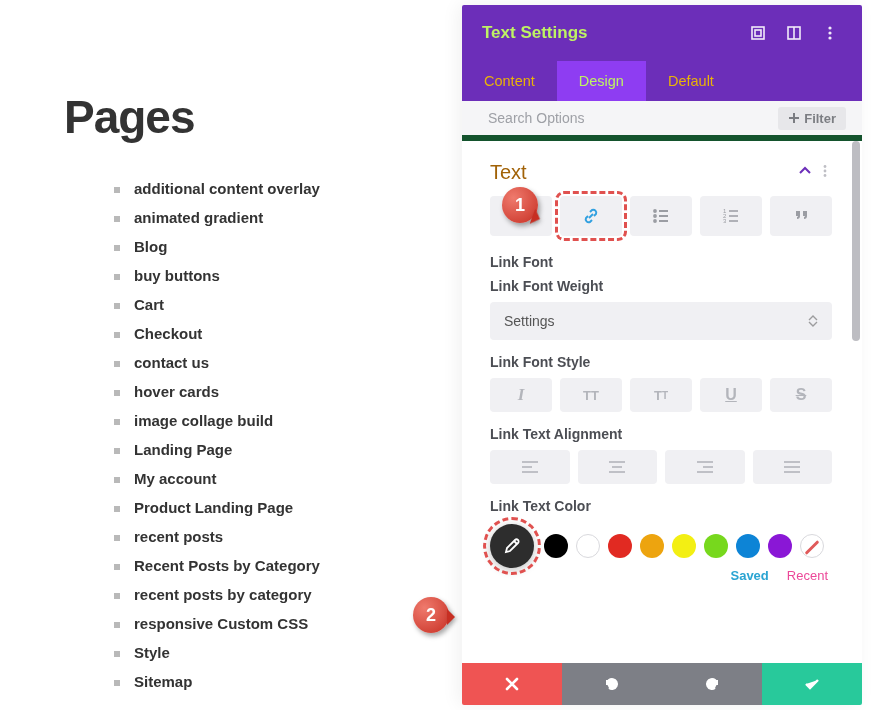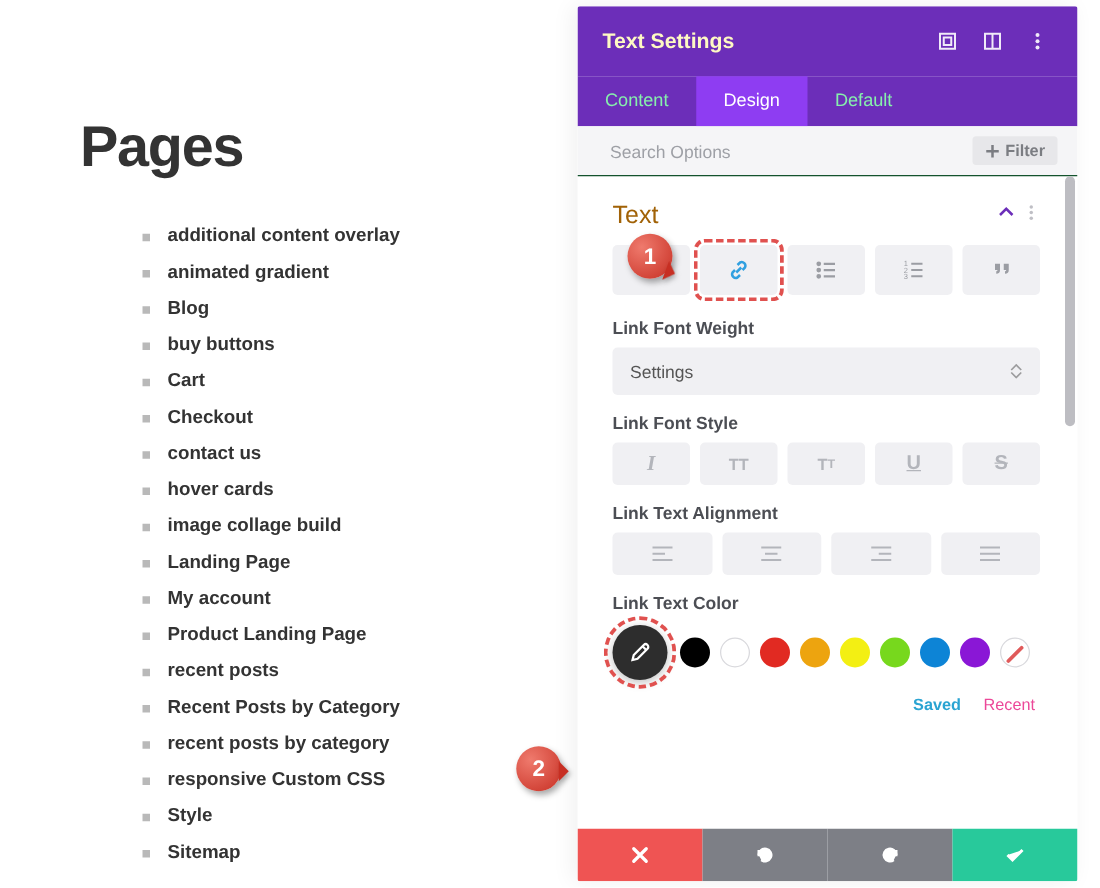--- a/index.html
+++ b/index.html
@@ -7,31 +7,31 @@
 
   
   .page-left { position: absolute; left: 64px; top: 90px; width: 380px; }
   .page-title { font-size: 46px; font-weight: 800; color: #333; letter-spacing: -1px; margin-bottom: 30px; }
   .pages-list { list-style: none; padding-left: 70px; }
   .pages-list li { position: relative; padding: 6px 0; font-weight: 700; font-size: 15px; color: #333; cursor: pointer; }
   .pages-list li::before { content: ""; position: absolute; left: -20px; top: 13px; width: 6px; height: 6px; background: #b9b9b9; }
 
   
   .panel { position: absolute; right: 18px; top: 5px; width: 400px; height: 700px; background: #fff; box-shadow: -4px 0 18px rgba(0,0,0,0.06); border-radius: 2px; display: flex; flex-direction: column; overflow: hidden; }
-  .panel-header { background: #6c2eb9; color: #fef9c3; height: 56px; display: flex; align-items: center; padding: 6px 20px; }
+  .panel-header { background: #6c2eb9; color: #bef264; height: 56px; display: flex; align-items: center; padding: 6px 20px; }
   .panel-header .title { font-size: 17px; font-weight: 600; flex: 1; }
   .panel-header .hicon { width: 24px; height: 24px; display: inline-flex; align-items: center; justify-content: center; margin-left: 12px; cursor: pointer; opacity: .9; }
   .panel-header svg { width: 16px; height: 16px; stroke: #fff; fill: none; stroke-width: 1.6; }
   .panel-header .dots svg { fill: #fff; stroke: none; }
 
   .tabs { background: #6c2eb9; display: flex; height: 40px; }
-  .tab { color: #86efac; font-size: 14.5px; font-weight: 500; padding: 0 22px; display: flex; align-items: center; cursor: pointer; }
-  .tab.active { background: #8e3df2; color: #ffffff; }
-
-  .search-row { display: flex; align-items: center; height: 40px; background: #f5f5f7; padding: 0 16px 0 26px; color: #9ea0a6; font-size: 14px; border-bottom: 1px solid #14532d; }
+  .tab { color: #eab308; font-size: 14.5px; font-weight: 500; padding: 0 22px; display: flex; align-items: center; cursor: pointer; }
+  .tab.active { background: #8e3df2; color: #bef264; }
+
+  .search-row { display: flex; align-items: center; height: 40px; background: #f5f5f7; padding: 0 16px 0 26px; color: #9ea0a6; font-size: 14px; border-bottom: 6px solid #14532d; }
   .search-row .sp { flex: 1; }
   .filter-btn { background: #e7e7ea; border-radius: 3px; padding: 4px 10px; display: inline-flex; align-items: center; color: #7b7d82; font-weight: 600; font-size: 13px; cursor: pointer; text-align: center; }
   .filter-btn svg { width: 12px; height: 12px; margin-right: 4px; stroke: #7b7d82; stroke-width: 2; fill: none; }
 
   .scroll-area { flex: 1; overflow: hidden; position: relative; }
   .scroll-inner { position: absolute; left: 0; right: 12px; top: 0; padding: 14px 18px 14px 28px; }
   .scrollbar { position: absolute; right: 2px; top: 0; width: 8px; height: 200px; background: #bdbdc2; border-radius: 4px; }
 
   .section-head { display: flex; align-items: center; margin: 6px 0 12px; }
   .section-head .st { color: #a16207; font-size: 20px; font-weight: 500; flex: 1; }
@@ -54,21 +54,21 @@
   .ibtn svg { width: 18px; height: 14px; }
 
   .color-row { display: flex; align-items: center; gap: 8px; margin-top: 10px; }
   .color-row .sw { width: 24px; height: 24px; border-radius: 50%; cursor: pointer; }
   .picker-wrap { width: 44px; height: 44px; border-radius: 50%; background: #2d2d2d; display: flex; align-items: center; justify-content: center; outline: 3px dashed #e0514f; outline-offset: 4px; margin-right: 2px; box-shadow: 0 2px 8px rgba(0,0,0,0.25); cursor: pointer;}
   .picker-wrap svg { width: 20px; height: 20px; stroke: #fff; fill: none; stroke-width: 1.8; }
   .none-sw { background: #fff; border: 1px solid #d9d9dd; position: relative; }
   .none-sw::after { content: ""; position: absolute; left: 2px; right: 2px; top: 50%; height: 3px; background: #e05a5a; transform: rotate(-45deg); border-radius: 2px; }
   .white-sw { border: 1px solid #d9d9dd; }
 
-  .saved-row { display: flex; justify-content: flex-end; gap: 18px; font-size: 13px; margin-top: 12px; padding-right: 4px; }
+  .saved-row { display: flex; justify-content: flex-end; gap: 18px; font-size: 13px; margin-top: 0; padding-right: 4px; }
   .saved-row .saved { color: #2aa4d2; font-weight: 600; cursor: pointer; }
   .saved-row .recent { color: #ec4899; cursor: pointer; }
 
   .footer { display: flex; height: 42px; }
   .fbtn { flex: 1; display: flex; align-items: center; justify-content: center; cursor: pointer; }
   .fbtn svg { width: 18px; height: 18px; fill: #fff; }
   .fred { background: #ef5453; }
   .fgrey1 { background: #7d7f86; }
   .fgrey2 { background: #7d7f86; }
   .fgreen { background: #28c99b; }
@@ -199,20 +199,21 @@
             </svg>
           </div>
         <div class="ttab">
             <svg viewBox="0 0 18 18" fill="currentColor">
               <path d="M4 4 h4 v5 a3 3 0 0 1 -3 3 v-2 a1 1 0 0 0 1 -1 h-2 z"></path>
               <path d="M11 4 h4 v5 a3 3 0 0 1 -3 3 v-2 a1 1 0 0 0 1 -1 h-2 z"></path>
             </svg>
           </div>
       </div>
 
+      <div class="label">Link Font</div>
 
       <div class="label">Link Font Weight</div>
       <div class="select">
         <span>Settings</span>
         <span class="chev">
             <svg viewBox="0 0 10 6" fill="none" stroke="#666" stroke-width="1.4">
               <polyline points="1,5 5,1 9,5"></polyline>
             </svg>
             <svg viewBox="0 0 10 6" fill="none" stroke="#666" stroke-width="1.4">
               <polyline points="1,1 5,5 9,1"></polyline>

